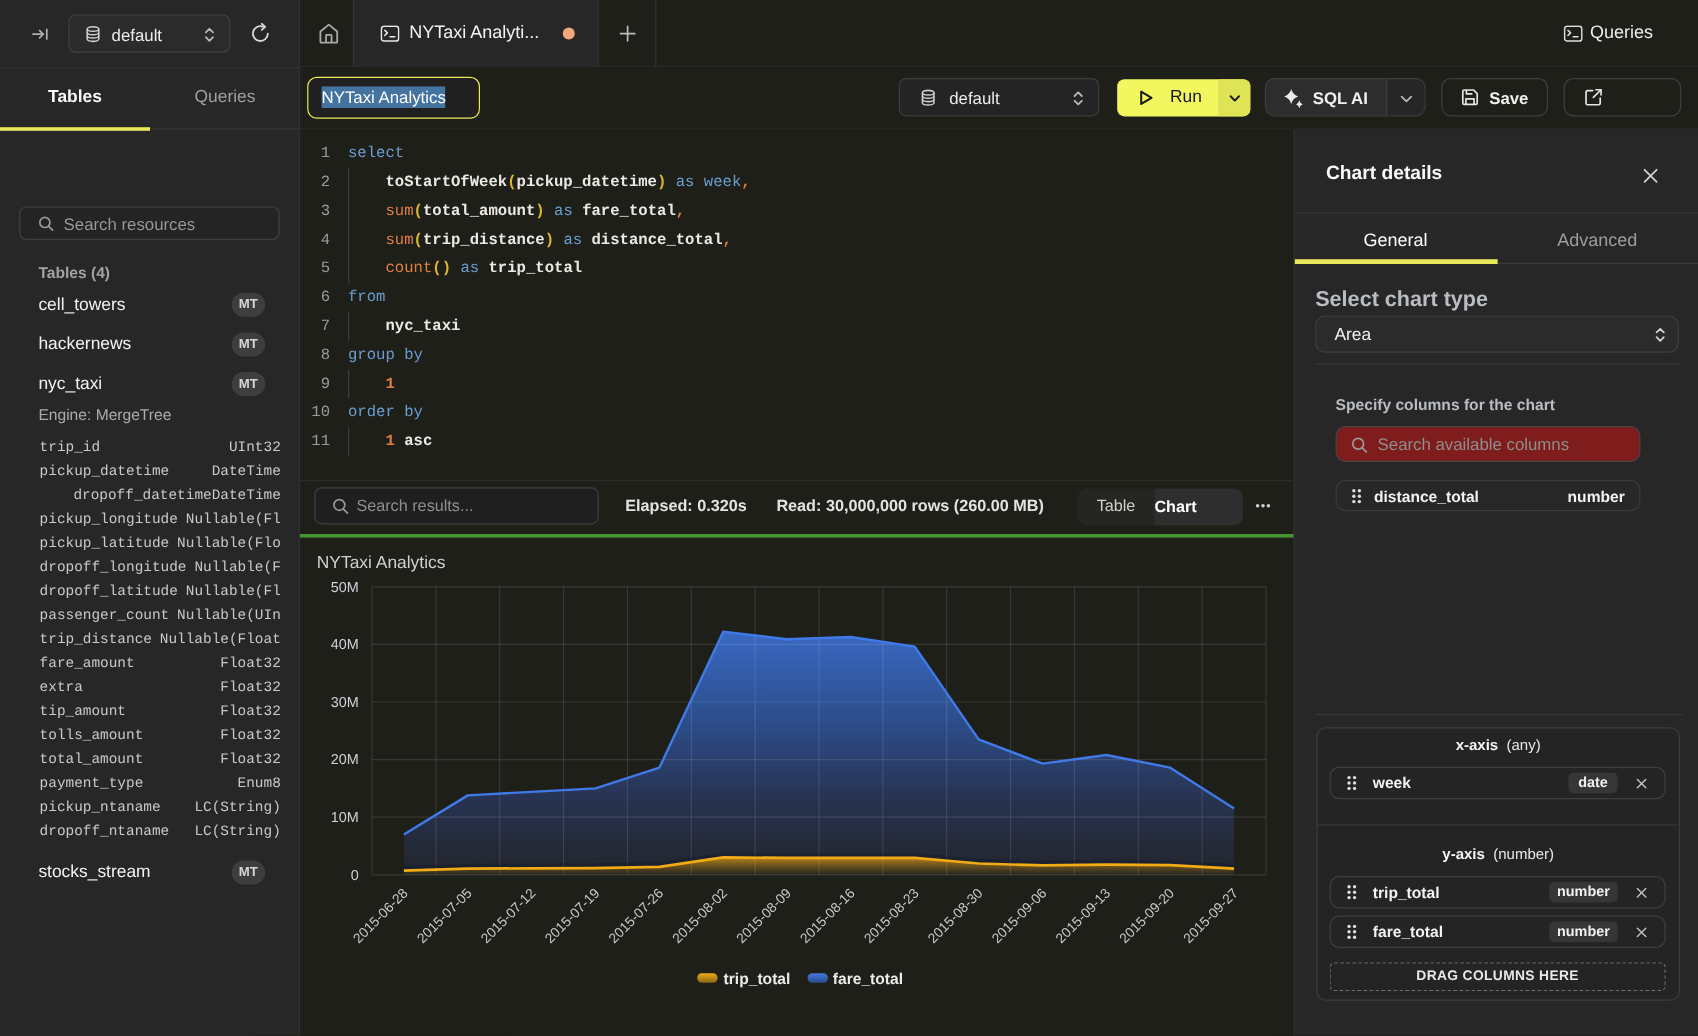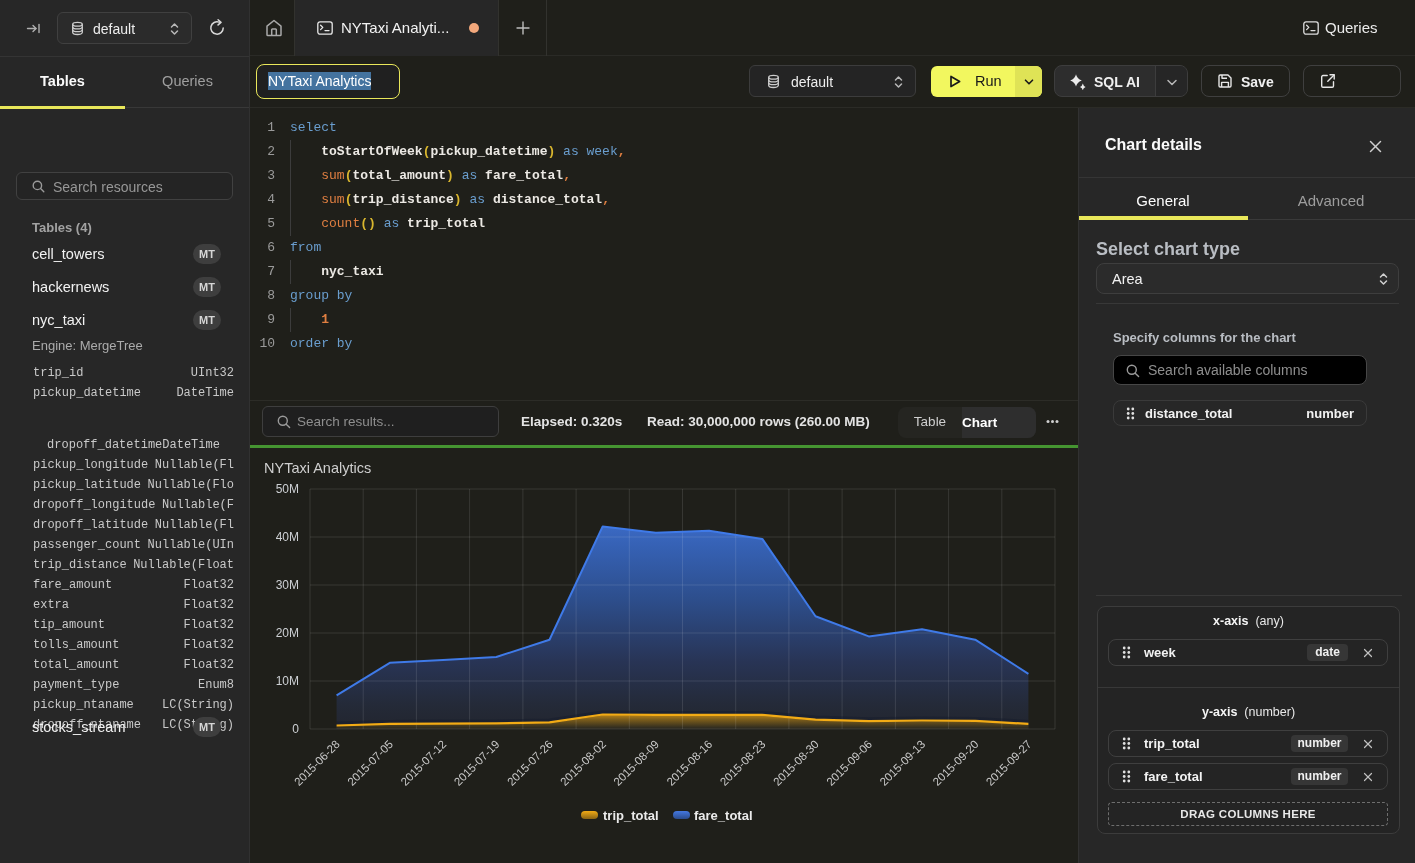--- a/index.html
+++ b/index.html
@@ -99,21 +99,21 @@
 
     <div id="cols" class="abs mono" style="left:33px;top:363px;width:201px;font-size:12px;line-height:20px;color:#c9c9c9;">
       <div style="display:flex;justify-content:space-between;">
           <span>trip_id</span>
           <span>UInt32</span>
         </div>
       <div style="display:flex;justify-content:space-between;">
           <span>pickup_datetime</span>
           <span>DateTime</span>
         </div>
-      <div style="display:flex;justify-content:center;margin-top:32px;">
+      <div style="display:flex;justify-content:flex-end;">
           <span>dropoff_datetime</span>
           <span>DateTime</span>
         </div>
       <div style="display:flex;justify-content:space-between;">
           <span>pickup_longitude</span>
           <span>Nullable(Fl</span>
         </div>
       <div style="display:flex;justify-content:space-between;">
           <span>pickup_latitude</span>
           <span>Nullable(Flo</span>
@@ -277,20 +277,25 @@
         <span class="code"><span class="kw">group by</span></span>
       </div>
     <div class="ln" style="top:200px;">
         <span class="ig"></span>
         <span class="num">9</span>
         <span class="code">    <span class="op">1</span></span>
       </div>
     <div class="ln" style="top:224px;">
         <span class="num">10</span>
         <span class="code"><span class="kw">order by</span></span>
+      </div>
+    <div class="ln" style="top:248px;">
+        <span class="ig"></span>
+        <span class="num">11</span>
+        <span class="code">    <span class="op">1</span> <span class="id">asc</span></span>
       </div>
   </div>
 
   <div class="abs" id="resultsbar" style="left:250px;top:400px;width:828px;height:43px;background:#1f1f1a;border-top:1px solid #2c2c27;">
     <div class="abs" style="left:12px;top:5px;width:237px;height:31px;border-radius:6px;border:1px solid #3e3e3e;background:#1f1f1f;">
       <svg class="abs" style="left:14px;top:8px;" width="14" height="14" viewBox="0 0 14 14" fill="none" stroke="#9a9a9a" stroke-width="1.4" stroke-linecap="round">
         <circle cx="5.8" cy="5.8" r="4.5"></circle>
           <path d="M9.2 9.2 L12.6 12.6"></path>
       </svg>
       <div class="abs" style="left:34px;top:7px;font-size:13.5px;color:#8f8f8f;">Search results...</div>
@@ -408,21 +413,21 @@
     <div class="abs" style="left:17px;top:155px;width:303px;height:31px;border:1px solid #3e3e3e;border-radius:8px;background:#2b2b2b;">
       <div class="abs" style="left:15px;top:7px;font-size:14.5px;color:#f2f2f2;">Area</div>
       <svg class="abs" style="left:280px;top:8px;" width="13" height="14" viewBox="0 0 13 14" fill="none" stroke="#d0d0d0" stroke-width="1.5" stroke-linecap="round" stroke-linejoin="round">
         <path d="M3.5 5 L6.5 2 L9.5 5"></path>
           <path d="M3.5 9 L6.5 12 L9.5 9"></path>
       </svg>
     </div>
     <div class="abs" style="left:17px;top:195px;width:303px;height:1px;background:#383838;"></div>
 
     <div class="abs" style="left:34px;top:222px;font-size:13px;font-weight:600;color:#b9bdc3;">Specify columns for the chart</div>
-    <div class="abs" style="left:34px;top:247px;width:254px;height:30px;border:1px solid #464646;border-radius:8px;background:#000000;">
+    <div class="abs" style="left:34px;top:247px;width:254px;height:30px;border:1px solid #464646;border-radius:8px;background:#7f1d1d;">
       <svg class="abs" style="left:12px;top:8px;" width="14" height="14" viewBox="0 0 14 14" fill="none" stroke="#9a9a9a" stroke-width="1.4" stroke-linecap="round">
         <circle cx="5.8" cy="5.8" r="4.5"></circle>
           <path d="M9.2 9.2 L12.6 12.6"></path>
       </svg>
       <div class="abs" style="left:34px;top:6px;font-size:14px;color:#8e8e8e;">Search available columns</div>
     </div>
     <div class="abs" style="left:34px;top:292px;width:254px;height:26px;border:1px solid #3a3a3a;border-radius:8px;">
       <svg class="abs" style="left:12px;top:6px;" width="9" height="13" viewBox="0 0 9 13" fill="#e0e0e0">
         <circle cx="2.2" cy="2" r="1.4"></circle>
           <circle cx="6.8" cy="2" r="1.4"></circle>

